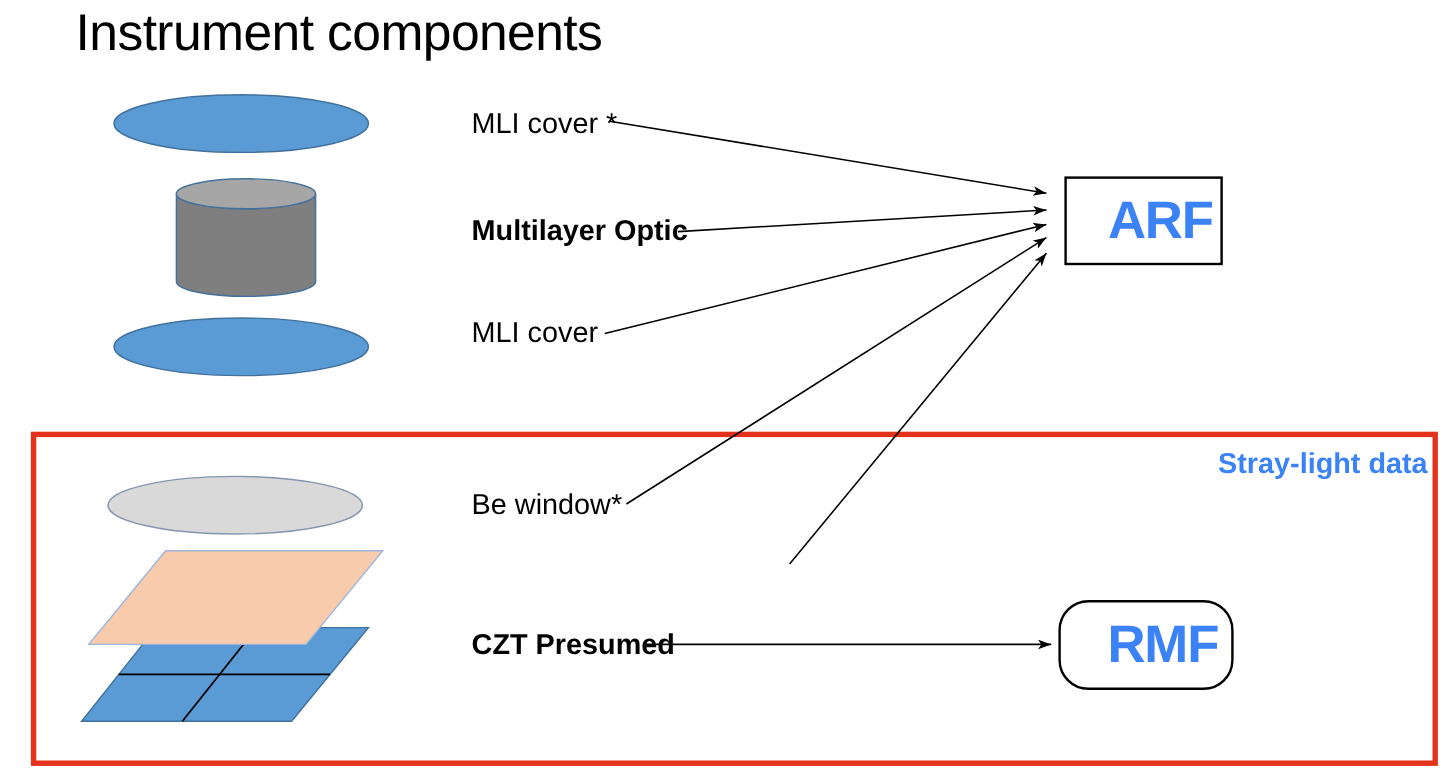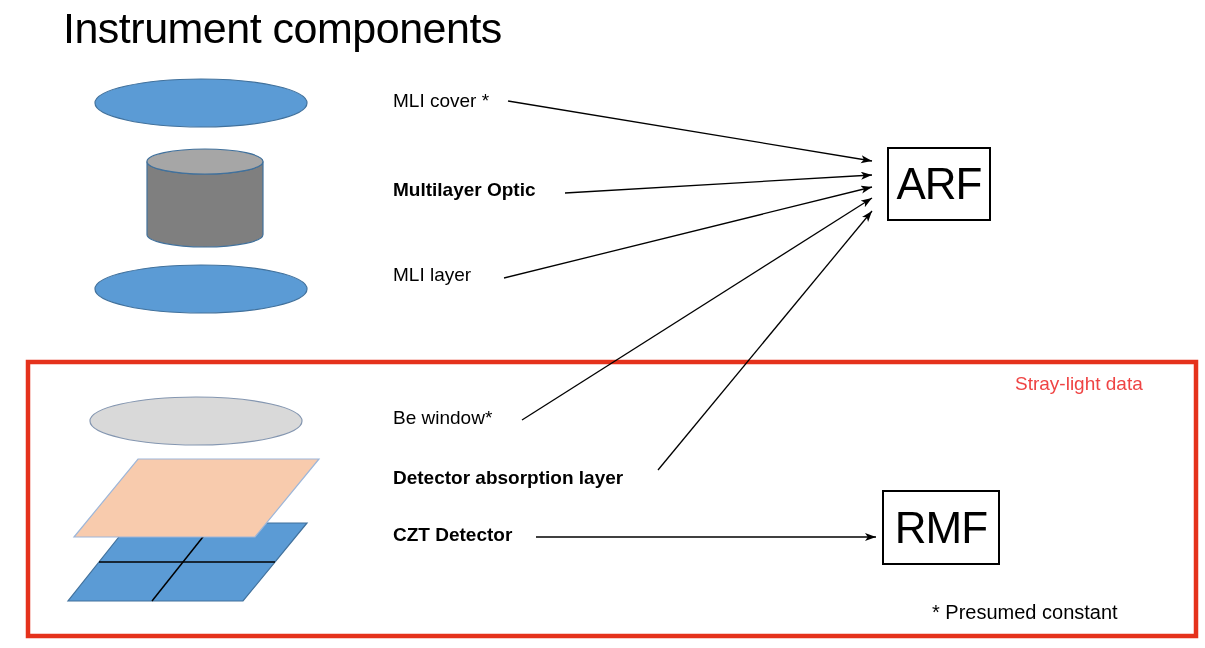--- a/index.html
+++ b/index.html
@@ -1,34 +1,34 @@
 <!DOCTYPE html>
 <html><head>
 <meta charset="utf-8">
 <style>
   html,body{margin:0;padding:0;background:#fff;}
   #slide{
     position:relative;width:1205px;height:648px;background:#ffffff;
     font-family:"Liberation Sans", sans-serif;overflow:hidden;
   }
   #diagram-svg{position:absolute;left:0;top:0;width:1205px;height:648px;}
-  .label{position:absolute;font-size:19px;line-height:1.15;color:#000;white-space:nowrap;}
+  .label{position:absolute;font-size:24px;line-height:1.15;color:#000;white-space:nowrap;}
   .label.green{color:#000000;font-weight:bold;}
-  .label.red{color:#ef4444;font-weight:normal;}
+  .label.red{color:#3b82f6;font-weight:bold;}
   #page-title{
     position:absolute;left:63px;top:4px;font-size:43px;letter-spacing:-0.5px;
     color:#000;font-weight:400;white-space:nowrap;
   }
   .output-box{
     position:absolute;border:2px solid #000;background:#fff;
     display:flex;align-items:center;justify-content:center;
-    font-weight:normal;font-size:44px;letter-spacing:-1px;color:#000000;
+    font-weight:bold;font-size:44px;letter-spacing:-1px;color:#3b82f6;padding-left:28px;
   }
   #arf-box{left:887px;top:147px;width:100px;height:70px;}
-  #rmf-box{left:882px;top:490px;width:114px;height:71px;}
+  #rmf-box{left:882px;top:500px;width:114px;height:71px;border-radius:25px;}
   #stray-light-label{left:1015px;top:373px;}
   #footnote{position:absolute;left:932px;top:601px;font-size:20px;color:#000;white-space:nowrap;}
   #label-mli-cover-top{left:393px;top:90px;}
   #label-multilayer-optic{left:393px;top:179px;}
   #label-mli-cover-bottom{left:393px;top:264px;}
   #label-be-window{left:393px;top:407px;text-align:right;}
   #label-detector-absorption{left:393px;top:467px;}
   #label-czt-detector{left:393px;top:524px;}
 </style>
 </head>
@@ -69,28 +69,26 @@
     <line x1="508" y1="101" x2="872" y2="161" stroke-width="1.3" marker-end="url(#arrowhead)" stroke="#000000"></line>
     <line x1="565" y1="193" x2="872" y2="175" stroke-width="1.3" marker-end="url(#arrowhead)" stroke="#000000"></line>
     <line x1="504" y1="278" x2="872" y2="187" stroke-width="1.3" marker-end="url(#arrowhead)" stroke="#000000"></line>
     <line x1="522" y1="420" x2="872" y2="198" stroke-width="1.3" marker-end="url(#arrowhead)" stroke="#000000"></line>
     <line x1="658" y1="470" x2="872" y2="211" stroke-width="1.3" marker-end="url(#arrowhead)" stroke="#000000"></line>
     <line x1="536" y1="537" x2="876" y2="537" stroke-width="1.3" marker-end="url(#arrowhead)" stroke="#000000"></line>
   </svg>
 
   <div class="label" id="label-mli-cover-top">MLI cover *</div>
   <div class="label green" id="label-multilayer-optic">Multilayer Optic</div>
-  <div class="label" id="label-mli-cover-bottom">MLI layer</div>
+  <div class="label" id="label-mli-cover-bottom">MLI cover</div>
   <div class="label" id="label-be-window">Be window*</div>
-  <div class="label green" id="label-detector-absorption">Detector absorption layer</div>
-  <div class="label green" id="label-czt-detector">CZT Detector</div>
+  <div class="label green" id="label-czt-detector">CZT Presumed</div>
 
   <div class="output-box" id="arf-box">
     <span>ARF</span>
   </div>
   <div class="output-box" id="rmf-box">
     <span>RMF</span>
   </div>
 
   <div class="label red" id="stray-light-label">Stray-light data</div>
-  <div id="footnote">* Presumed constant</div>
 
 </div>
 
 </body></html>

